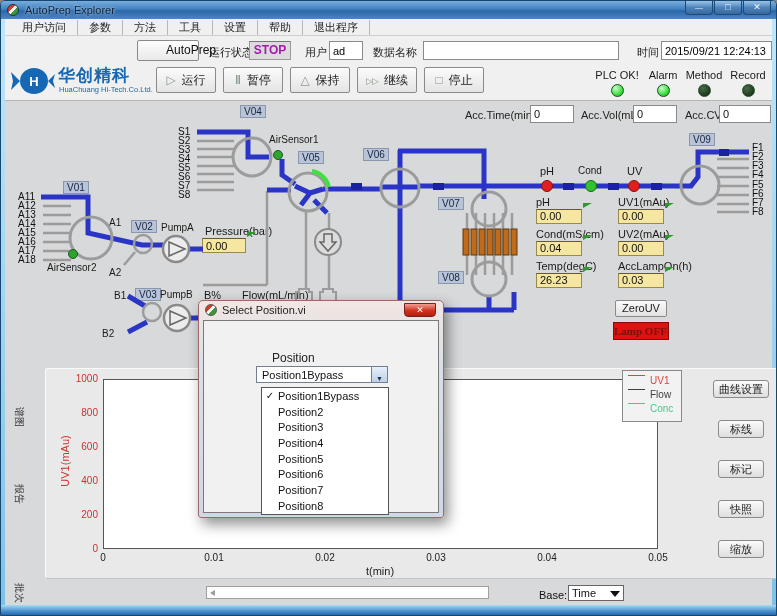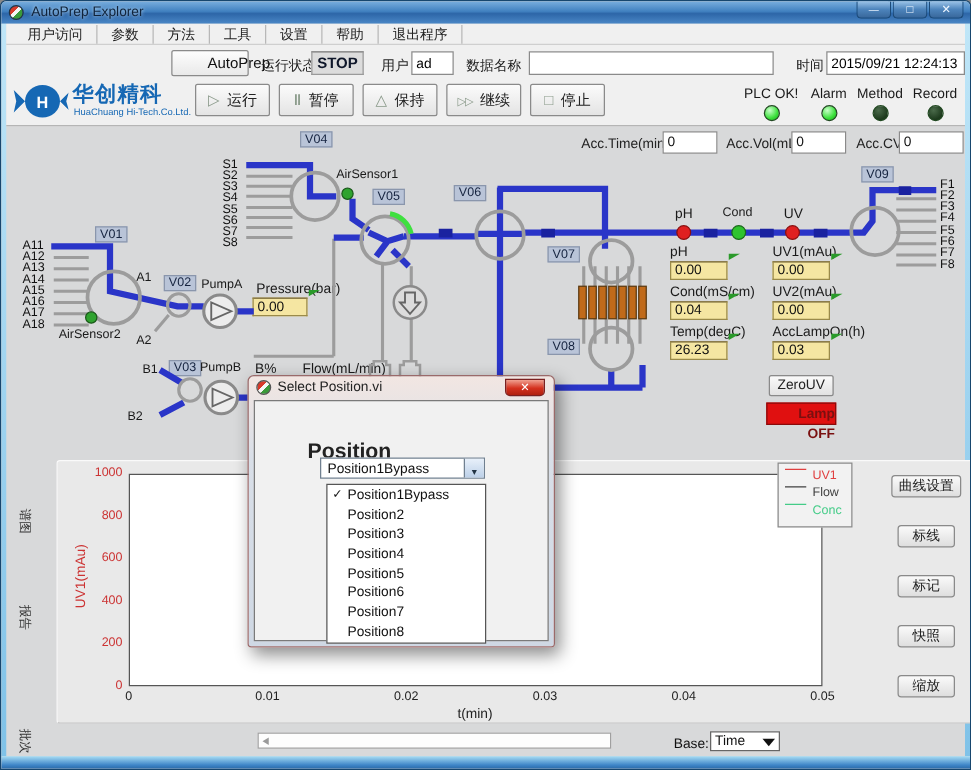--- a/index.html
+++ b/index.html
@@ -24,21 +24,21 @@
   .edgeB{left:0;right:0;bottom:0;height:10px;background:linear-gradient(180deg,#a6dcf4,#3f86c8 70%,#2a6aa8);}
   
   .menubar{left:4px;top:18px;right:4px;height:17px;background:#f0f0f0;border-bottom:1px solid #cfcfcf;
            display:flex;align-items:center;padding-left:6px;}
   .menu-item{font-size:11px;color:#222;padding:0 11px;border-right:1px solid #b8b8b8;cursor:default;}
   .toolzone{left:4px;top:35px;right:4px;height:65px;background:#f0f0f0;border-bottom:1px solid #b5b5b5;}
   .raised{background:linear-gradient(180deg,#fdfdfd,#e9e9e9);border:1px solid #8a8a8a;border-radius:2px;padding-left:28px;}
   .autoprep{left:136px;top:39px;width:62px;height:21px;font-size:12px;color:#111;text-align:center;line-height:19px;}
   .tlbl{font-size:11px;color:#222;}
   .stopbox{left:248px;top:40px;width:42px;height:19px;background:#dcdcdc;border:1px solid #9a9a9a;
-           border-top-color:#777;color:#0f172a;font-weight:bold;font-size:12px;text-align:center;line-height:17px;}
+           border-top-color:#777;color:#a21caf;font-weight:bold;font-size:12px;text-align:center;line-height:17px;}
   .tin{position:absolute;border:1px solid #8a8a8a;background:#fff;font-size:11px;padding:1px 3px;height:19px;}
   
   .brand-cn{left:57px;top:63px;font-size:17px;font-weight:bold;color:#1668b4;letter-spacing:1px;}
   .brand-en{left:58px;top:84px;font-size:7.5px;color:#1668b4;}
   
   .transport{left:155px;top:66px;display:flex;gap:7px;}
   .tbtn{width:60px;height:26px;background:linear-gradient(180deg,#fbfbfb,#e4e4e4);border:1px solid #8a8a8a;
         border-radius:2px;font-size:12px;color:#222;display:flex;align-items:center;justify-content:center;gap:6px;}
   .ticon{color:#8a9a8a;font-size:12px;line-height:12px;}
   .tbtn:nth-child(1) .ticon::before{content:"▷";}
@@ -63,21 +63,21 @@
   .wfield{position:absolute;background:#fff;border:1px solid #8a8a8a;font-size:11px;color:#111;
           padding:1px 3px;height:18px;line-height:15px;}
   .readcol{position:absolute;width:90px;}
   .readout{position:relative;margin-bottom:5px;height:27px;}
   .ro-label{font-size:11px;color:#1a1a1a;white-space:nowrap;}
   .ro-field{position:relative;margin-top:1px;width:46px;height:15px;background:#f5e6a2;
             border:1px solid #9a8a4a;border-top-color:#6a5a2a;font-size:11px;line-height:13px;padding:0 3px;color:#111;}
   .btn-std{position:absolute;background:linear-gradient(180deg,#fafafa,#e2e2e2);border:1px solid #8a8a8a;
            border-radius:2px;font-size:11px;color:#222;text-align:center;}
   .btn-lamp{position:absolute;background:#e01010;border:1px solid #8a0a0a;font-size:11px;font-weight:bold;
-            color:#7a1010;text-align:right;line-height:16px;}
+            color:#7a1010;text-align:left;line-height:16px;font-family:Liberation Serif, serif;}
   
   .chartpanel{left:44px;top:367px;width:736px;height:211px;background:#e9e9e9;border:1px solid #c4c4c4;
               border-top-color:#fafafa;border-left-color:#fafafa;border-radius:3px;}
   .plot{position:absolute;left:57px;top:10px;width:555px;height:170px;background:#fff;border:1px solid #555;}
   .yticks{position:absolute;left:12px;top:4px;width:40px;height:182px;display:flex;flex-direction:column;
           justify-content:space-between;align-items:flex-end;}
   .ytick{font-size:10px;color:#cc3333;line-height:12px;}
   .xticks{position:absolute;left:37px;top:183px;width:595px;display:flex;justify-content:space-between;}
   .xtick{width:40px;text-align:center;font-size:10px;color:#222;}
   .xlabel{position:absolute;left:284px;top:196px;width:100px;text-align:center;font-size:11px;color:#222;}
@@ -108,21 +108,21 @@
           background:linear-gradient(180deg,#f2e6e2,#d9dfe8 30%,#cfd8e4);box-shadow:4px 6px 14px rgba(0,0,0,.45);}
   .dlg-title{position:absolute;left:6px;top:3px;display:flex;align-items:center;gap:5px;}
   .dlg-ico{width:12px;height:12px;border-radius:50%;border:1px solid #555;
            background:linear-gradient(135deg,#d83a2a 0 38%,#f6f6f6 38% 58%,#3a9a3a 58%);}
   .dlg-text{font-size:11px;color:#222;}
   .dlg-close{position:absolute;right:7px;top:2px;width:32px;height:14px;border:1px solid #7a2020;border-radius:0 0 4px 4px;
              background:linear-gradient(180deg,#f0a090,#d4311e 55%,#b02010);color:#fff;font-size:9px;
              text-align:center;line-height:12px;}
   .dlg-close::before{content:"✕";}
   .dlg-client{position:absolute;left:4px;right:4px;top:19px;bottom:4px;background:#f1f1f1;border:1px solid #7a7a7a;}
-  .dlg-poslabel{position:absolute;left:42px;top:30px;font-size:17px;color:#222;font-weight:bold;}
+  .dlg-poslabel{position:absolute;left:68px;top:30px;font-size:12px;color:#222;}
   .combo{position:absolute;left:52px;top:45px;width:132px;height:17px;background:#fff;border:1px solid #708090;}
   .combo-text{position:absolute;left:5px;top:1px;font-size:11px;color:#111;line-height:14px;}
   .combo-btn{position:absolute;right:0;top:0;width:16px;height:15px;background:linear-gradient(180deg,#e8f0fa,#bcd0e8);
              border-left:1px solid #708090;text-align:center;}
   .combo-btn::before{content:"▼";font-size:7px;color:#234;line-height:15px;}
   .ddlist{position:absolute;left:57px;top:66px;width:128px;background:#fff;border:1px solid #555;}
   .dd-item{display:flex;height:15.7px;align-items:center;font-size:11px;color:#111;}
   .dd-check{width:16px;text-align:center;font-size:10px;}
   .dd-item:first-child .dd-check::before{content:"✓";}
 </style>
@@ -289,21 +289,21 @@
         <rect x="502" y="228" width="6" height="26"></rect>
       <rect x="510" y="228" width="6" height="26"></rect>
     </g>
     <circle cx="277" cy="154" r="4.5" fill="#2fa32f" stroke="#1a5a1a"></circle>
     <circle cx="72" cy="253" r="4.5" fill="#2fa32f" stroke="#1a5a1a"></circle>
     <circle cx="546" cy="185" r="5.5" fill="#e02020" stroke="#8a1010"></circle>
     <circle cx="590" cy="185" r="5.5" fill="#2fc32f" stroke="#1a6a1a"></circle>
     <circle cx="633" cy="185" r="5.5" fill="#e02020" stroke="#8a1010"></circle>
   </svg>
 
-  <div class="vchip" style="left:75px;top:180px;">V01</div>
+  <div class="vchip" style="left:62px;top:180px;">V01</div>
   <div class="vchip" style="left:130px;top:219px;">V02</div>
   <div class="vchip" style="left:134px;top:287px;">V03</div>
   <div class="vchip" style="left:239px;top:104px;">V04</div>
   <div class="vchip" style="left:297px;top:150px;">V05</div>
   <div class="vchip" style="left:362px;top:147px;">V06</div>
   <div class="vchip" style="left:437px;top:196px;">V07</div>
   <div class="vchip" style="left:437px;top:270px;">V08</div>
   <div class="vchip" style="left:688px;top:132px;">V09</div>
 
   <div class="ports" style="left:177px;top:126px;height:68px;">

